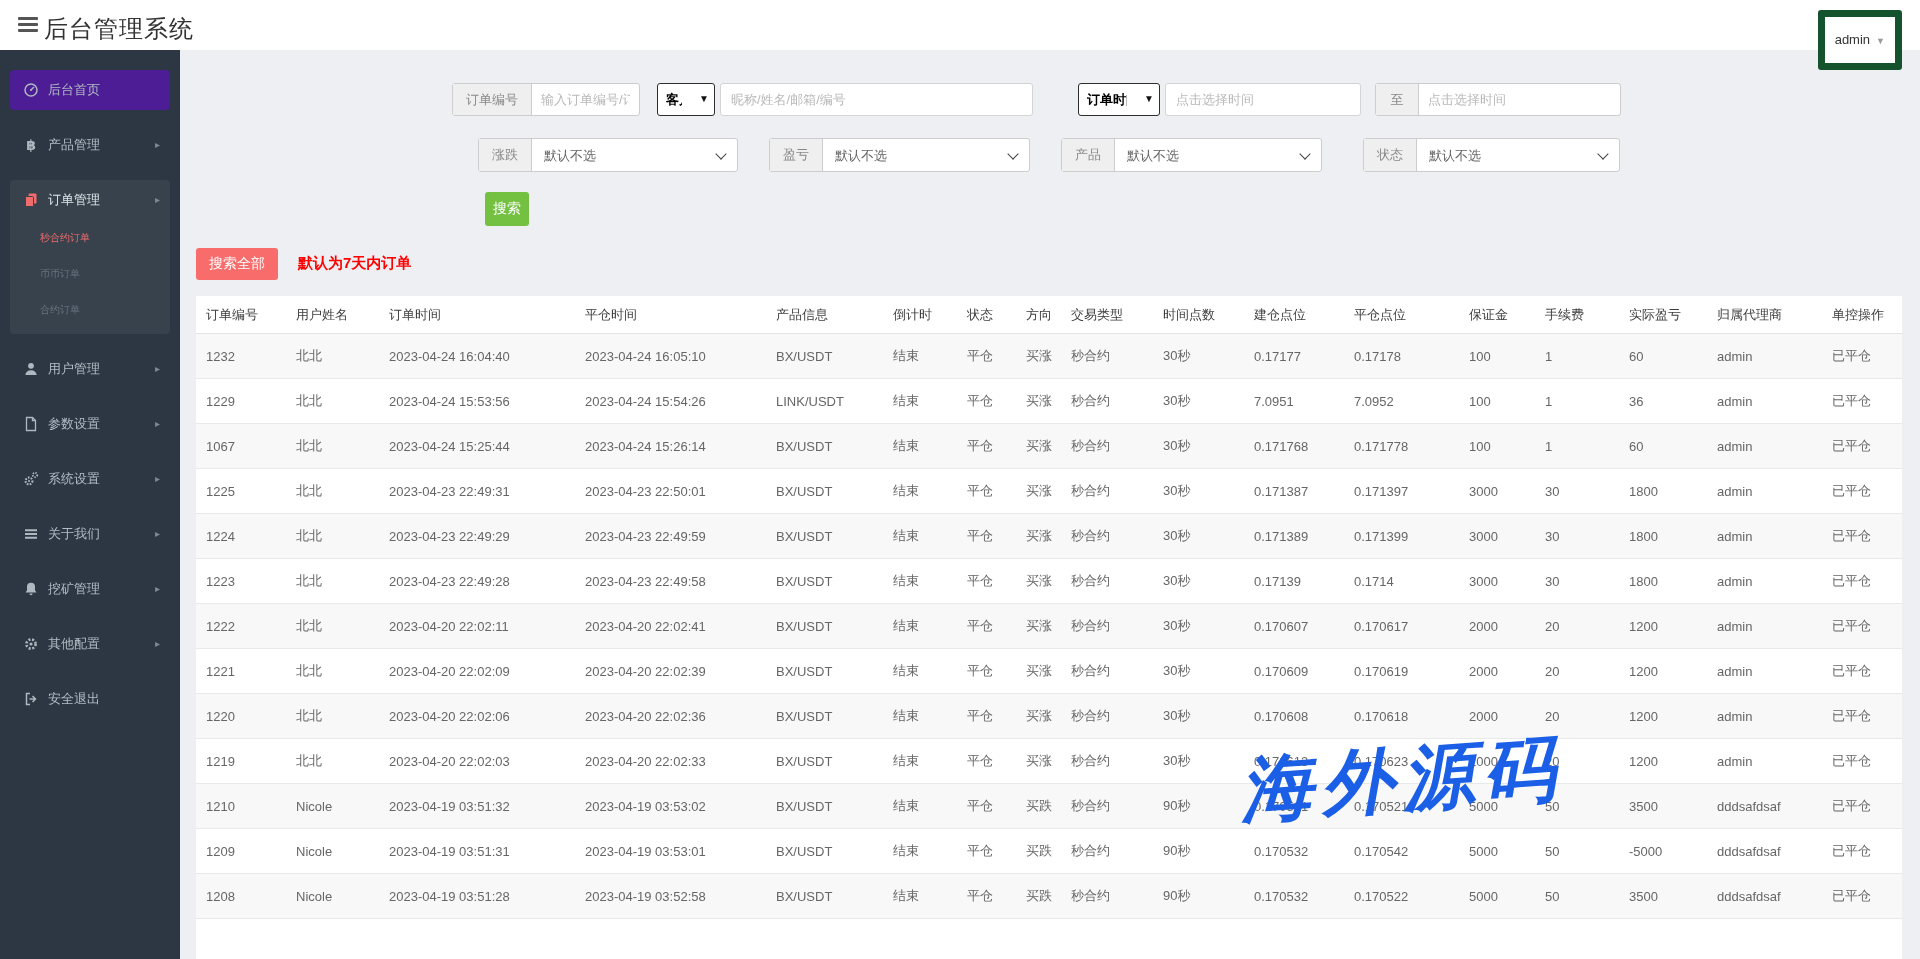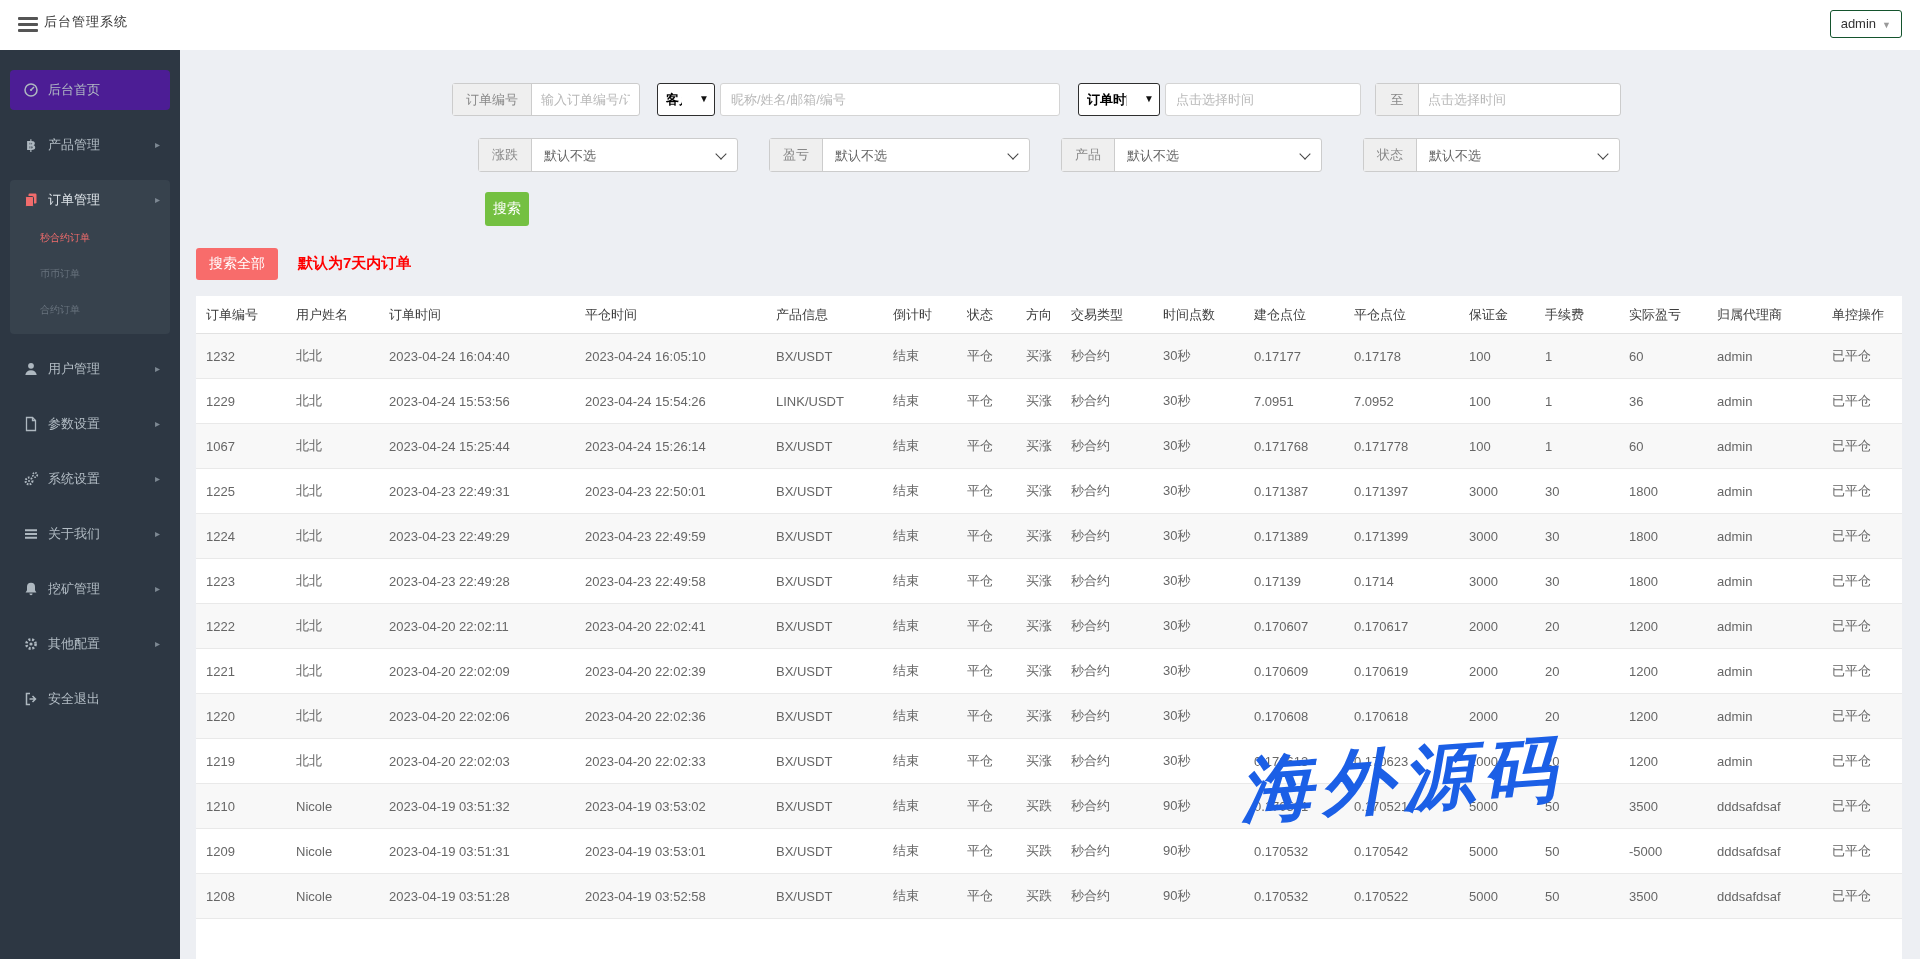--- a/index.html
+++ b/index.html
@@ -1,23 +1,23 @@
 <!DOCTYPE html>
 <html style="--red: #ff0000; --green: #008000; --green-light: #5cb85c; --blue-link: #409eff; --accent-red: #f86c6b; --button-green: #74c041; --watermark-blue: #1b5fe6;"><head>
 <meta charset="utf-8">
 <style>
   html,body{margin:0;padding:0;width:1920px;height:959px;overflow:hidden;
     font-family:"Liberation Sans","DejaVu Sans",sans-serif;background:#edeff3;}
   
   .topbar{position:absolute;left:0;top:0;width:1920px;height:50px;background:#fff;z-index:5;}
   .hamburger{position:absolute;left:18px;top:17px;width:20px;height:16px;cursor:pointer;}
   .hamburger span{display:block;height:3px;background:#555;margin-bottom:3px;border-radius:1px;}
-  .app-title{position:absolute;left:44px;top:13px;font-size:13px;color:#333;letter-spacing:1px;}
-  .user-menu{position:absolute;right:18px;top:10px;height:26px;line-height:26px;padding:0 10px;
-    border:1px solid #14532d;border-radius:3px;font-size:13px;color:#333;background:#fff;cursor:pointer;}
+  .app-title{position:absolute;left:44px;top:13px;font-size:24px;color:#333;letter-spacing:1px;}
+  .user-menu{position:absolute;right:18px;top:10px;height:26px;line-height:26px;padding:10px 10px;
+    border:7px solid #14532d;border-radius:3px;font-size:13px;color:#333;background:#fff;cursor:pointer;}
   .user-menu .caret{font-size:9px;color:#999;margin-left:6px;}
   
   .sidebar{position:absolute;left:0;top:50px;width:180px;bottom:0;background:#2d3743;z-index:4;}
   .menu{padding:20px 10px 0 10px;}
   .m-item{position:relative;height:40px;line-height:40px;margin-bottom:15px;color:#b3bdc5;
     font-size:13px;cursor:pointer;border-radius:4px;}
   .m-item .mi-icon{position:absolute;left:12px;top:0;width:18px;height:40px;display:flex;
     align-items:center;justify-content:center;color:#aeb8c0;font-size:14px;}
   .m-item .mi-label{position:absolute;left:38px;}
   .m-item .mi-arrow{position:absolute;right:10px;font-size:10px;color:#7d8893;}
@@ -219,21 +219,21 @@
 
   <div class="fgroup" style="left:272px;top:33px;width:188px;">
     <span class="flabel" style="width:78px;">订单编号</span>
     <input placeholder="输入订单编号/订单id" style="">
   </div>
 
   <div class="dark-select" style="left:477px;top:33px;width:58px;">
     <select><option>客户</option></select>
     <span class="caret">▼</span>
   </div>
-  <input class="plain-input" style="left: 540px; top: 33px; width: 340px;" placeholder="昵称/姓名/邮箱/编号">
+  <input class="plain-input" style="left: 540px; top: 33px; width: 313px;" placeholder="昵称/姓名/邮箱/编号">
 
   <div class="dark-select" style="left:898px;top:33px;width:82px;">
     <select><option>订单时间</option></select>
     <span class="caret">▼</span>
   </div>
   <input class="plain-input" style="left: 985px; top: 33px; width: 196px;" placeholder="点击选择时间">
 
   <div class="fgroup" style="left:1195px;top:33px;width:246px;">
     <span class="flabel" style="width:42px;">至</span>
     <input placeholder="点击选择时间" style="">

